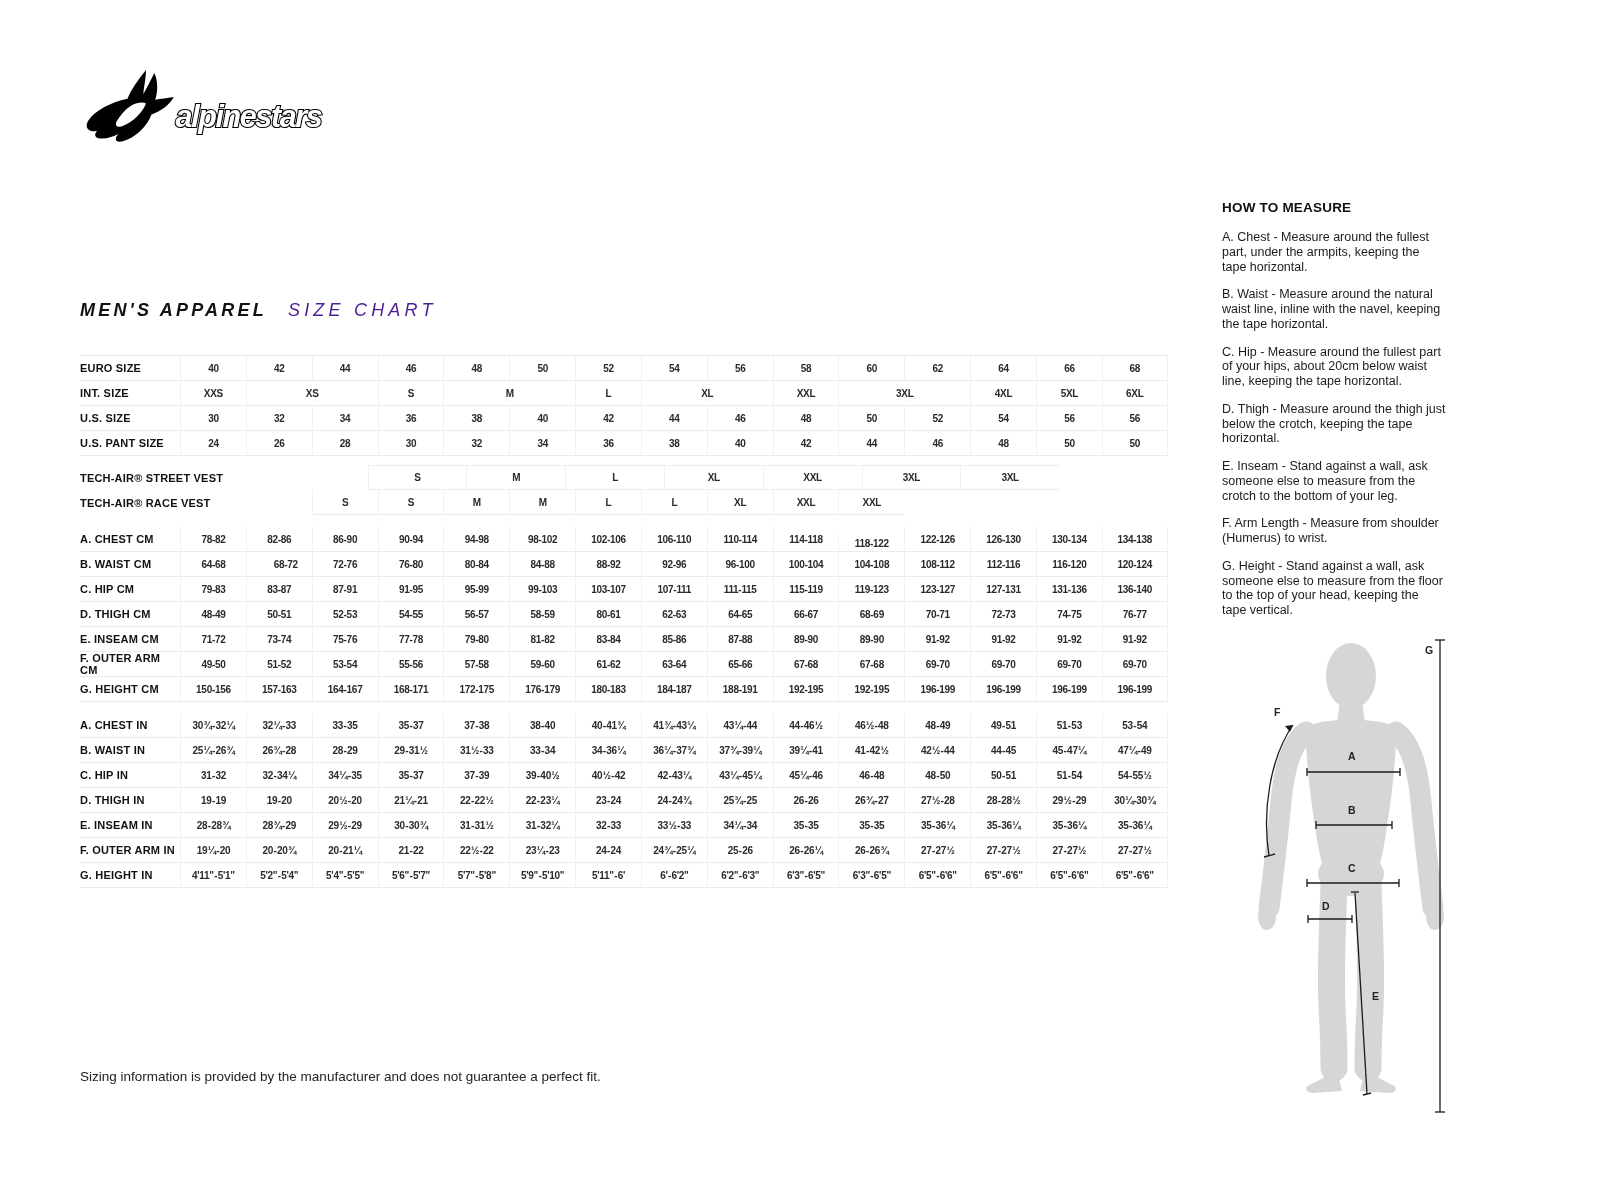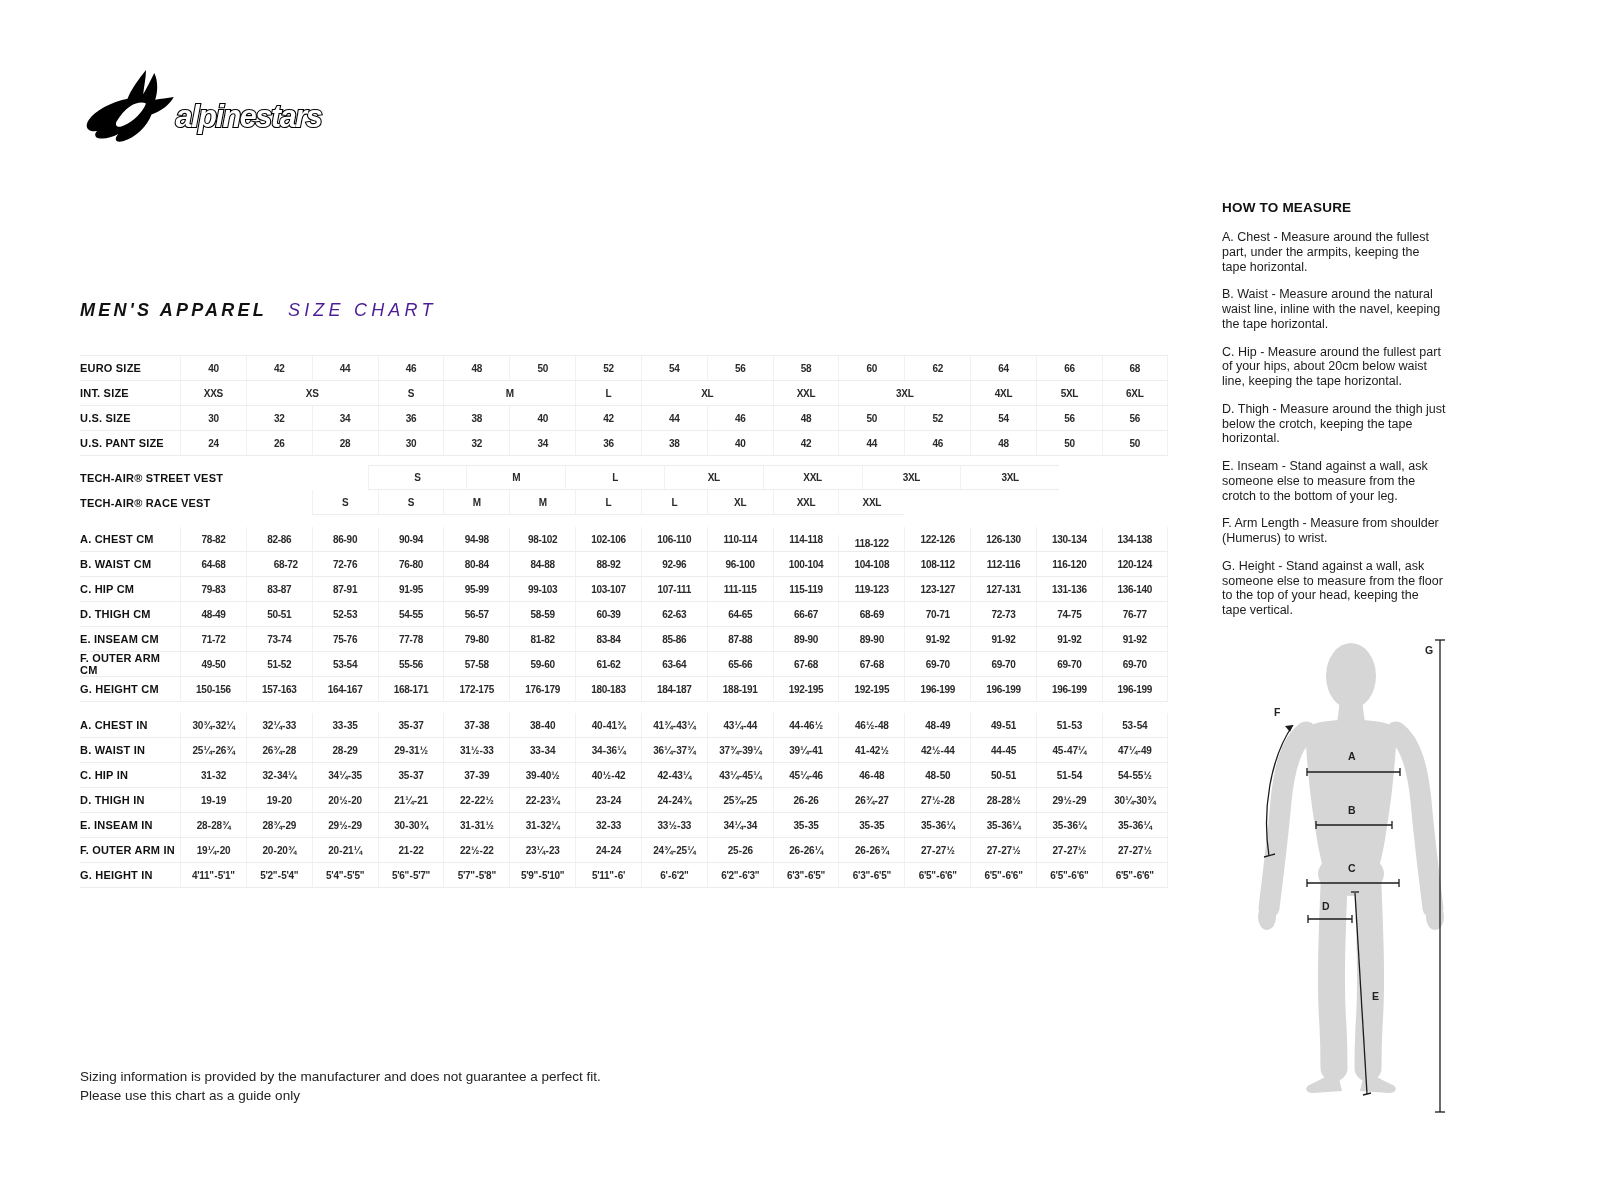--- a/index.html
+++ b/index.html
@@ -208,21 +208,21 @@
         <div class="t-cell" style="width: 65.85px;">136-140</div>
       </div>
       <div class="t-row">
         <div class="t-label">D. THIGH CM</div>
         <div class="t-cell" style="width: 65.85px;">48-49</div>
         <div class="t-cell" style="width: 65.85px;">50-51</div>
         <div class="t-cell" style="width: 65.85px;">52-53</div>
         <div class="t-cell" style="width: 65.85px;">54-55</div>
         <div class="t-cell" style="width: 65.85px;">56-57</div>
         <div class="t-cell" style="width: 65.85px;">58-59</div>
-        <div class="t-cell" style="width: 65.85px;">60-39</div>
+        <div class="t-cell" style="width: 65.85px;">80-61</div>
         <div class="t-cell" style="width: 65.85px;">62-63</div>
         <div class="t-cell" style="width: 65.85px;">64-65</div>
         <div class="t-cell" style="width: 65.85px;">66-67</div>
         <div class="t-cell" style="width: 65.85px;">68-69</div>
         <div class="t-cell" style="width: 65.85px;">70-71</div>
         <div class="t-cell" style="width: 65.85px;">72-73</div>
         <div class="t-cell" style="width: 65.85px;">74-75</div>
         <div class="t-cell" style="width: 65.85px;">76-77</div>
       </div>
       <div class="t-row">
@@ -472,16 +472,15 @@
         <text x="74" y="284">D</text>
         <text x="124" y="374">E</text>
         <text x="26" y="90">F</text>
         <text x="177" y="28">G</text>
       </g>
     </svg>
   </div>
 
   <div class="footer">
     <div>Sizing information is provided by the manufacturer and does not guarantee a perfect fit.</div>
-    <div>Please use this chart as a guide only</div>
   </div>
 
 </div>
 
 </body></html>

